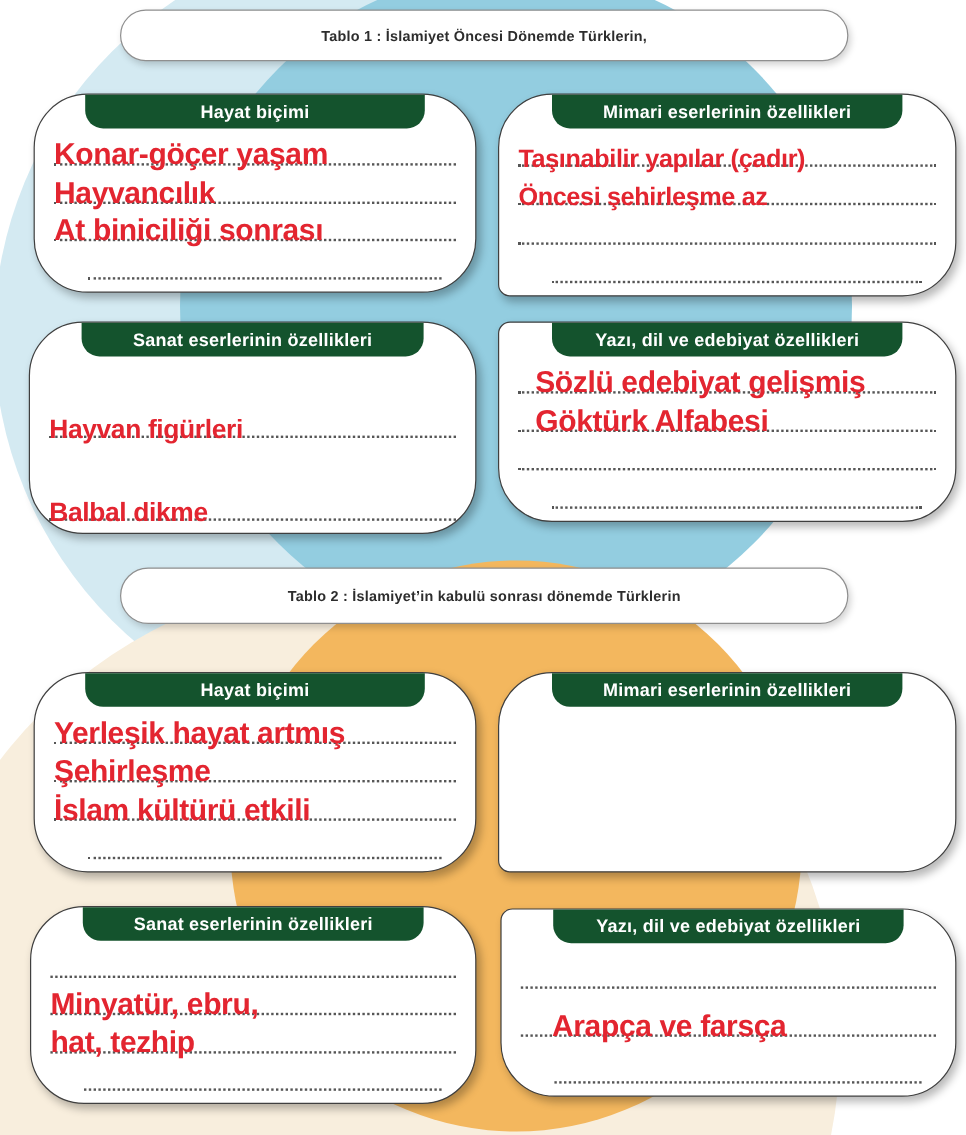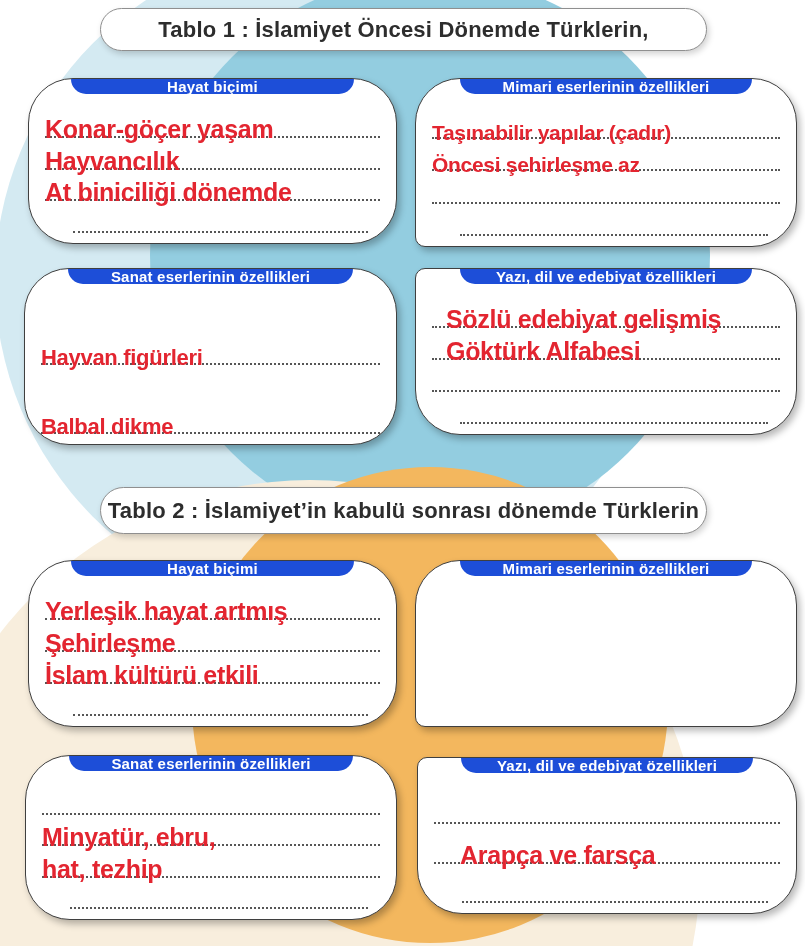--- a/index.html
+++ b/index.html
@@ -9,37 +9,37 @@
   .circle{position:absolute;border-radius:50%;}
   .bg-pale-blue{left:-5px;top:-55px;width:670px;height:670px;background:#d4eaf2;}
   .bg-blue{left:150px;top:-25px;width:560px;height:560px;background:#93cde0;}
   .bg-cream{left:-80px;top:480px;width:780px;height:780px;background:#f8eedd;}
   .bg-orange{left:192px;top:467px;width:476px;height:476px;background:#f3b75e;}
 
   
   .title-pill{position:absolute;left:100px;width:605px;background:#ffffff;
     border:1.6px solid #8f8f8f;border-radius:24px;display:flex;align-items:center;
     justify-content:center;box-shadow:2px 3px 6px rgba(0,0,0,.18);z-index:5;}
-  .title-pill span{font-weight:bold;font-size:22px;color:#2d2d2d;letter-spacing:.2px;}
+  .title-pill span{font-weight:bold;font-size:12px;color:#2d2d2d;letter-spacing:.2px;}
   #title1{top:8px;height:41px;}
-  #title2{top:487px;height:45px;}
+  #title2{top:473px;height:45px;}
 
   
   .card{position:absolute;background:#ffffff;border:1.6px solid #3f3f3f;
     border-radius:45px;box-shadow:3px 4px 7px rgba(0,0,0,.28);z-index:4;}
   .c1{left:28px;top:78px;width:367px;height:164px;}
   .c2{left:415px;top:78px;width:380px;height:167px;border-radius:45px 45px 45px 10px;}
   .c3{left:24px;top:268px;width:371px;height:175px;}
   .c4{left:415px;top:268px;width:380px;height:165px;border-radius:10px 45px 45px 45px;}
   .c5{left:28px;top:560px;width:367px;height:165px;}
   .c6{left:415px;top:560px;width:380px;height:165px;border-radius:45px 45px 45px 10px;}
   .c7{left:25px;top:755px;width:370px;height:163px;}
   .c8{left:417px;top:757px;width:378px;height:155px;border-radius:10px 45px 45px 45px;}
 
-  .tab{width:77%;margin:0 auto;height:15px;background:#1d4ed8;
+  .tab{width:77%;margin:0 auto;height:28px;background:#14532d;
     border-radius:0 0 15px 15px;display:flex;align-items:center;justify-content:center;}
   .tab span{color:#ffffff;font-weight:bold;font-size:15px;letter-spacing:.2px;white-space:nowrap;}
 
   .body{position:absolute;top:27px;left:0;right:0;bottom:10px;display:flex;flex-direction:column;}
   .row{flex:1;display:flex;align-items:flex-end;border-bottom:2px dotted #565656;
     margin:0 16px;min-height:0;overflow:visible;}
   .row.short{margin-left:44px;margin-right:28px;}
   .row.short-right{margin-right:40px;}
   .ink{font-weight:bold;font-size:25px;line-height:1;color:#e32530;
     white-space:nowrap;margin-bottom:-6px;letter-spacing:-0.3px;margin-top:45px;}
@@ -70,21 +70,21 @@
       <span>Hayat biçimi</span>
     </div>
     <div class="body">
       <div class="row">
           <span class="ink">Konar-göçer yaşam</span>
         </div>
       <div class="row">
           <span class="ink">Hayvancılık</span>
         </div>
       <div class="row">
-          <span class="ink">At biniciliği dönemde</span>
+          <span class="ink">At biniciliği sonrası</span>
         </div>
       <div class="row short">
           <span class="ink"></span>
         </div>
     </div>
   </div>
 
   <div class="card c2">
     <div class="tab">
       <span>Mimari eserlerinin özellikleri</span>

